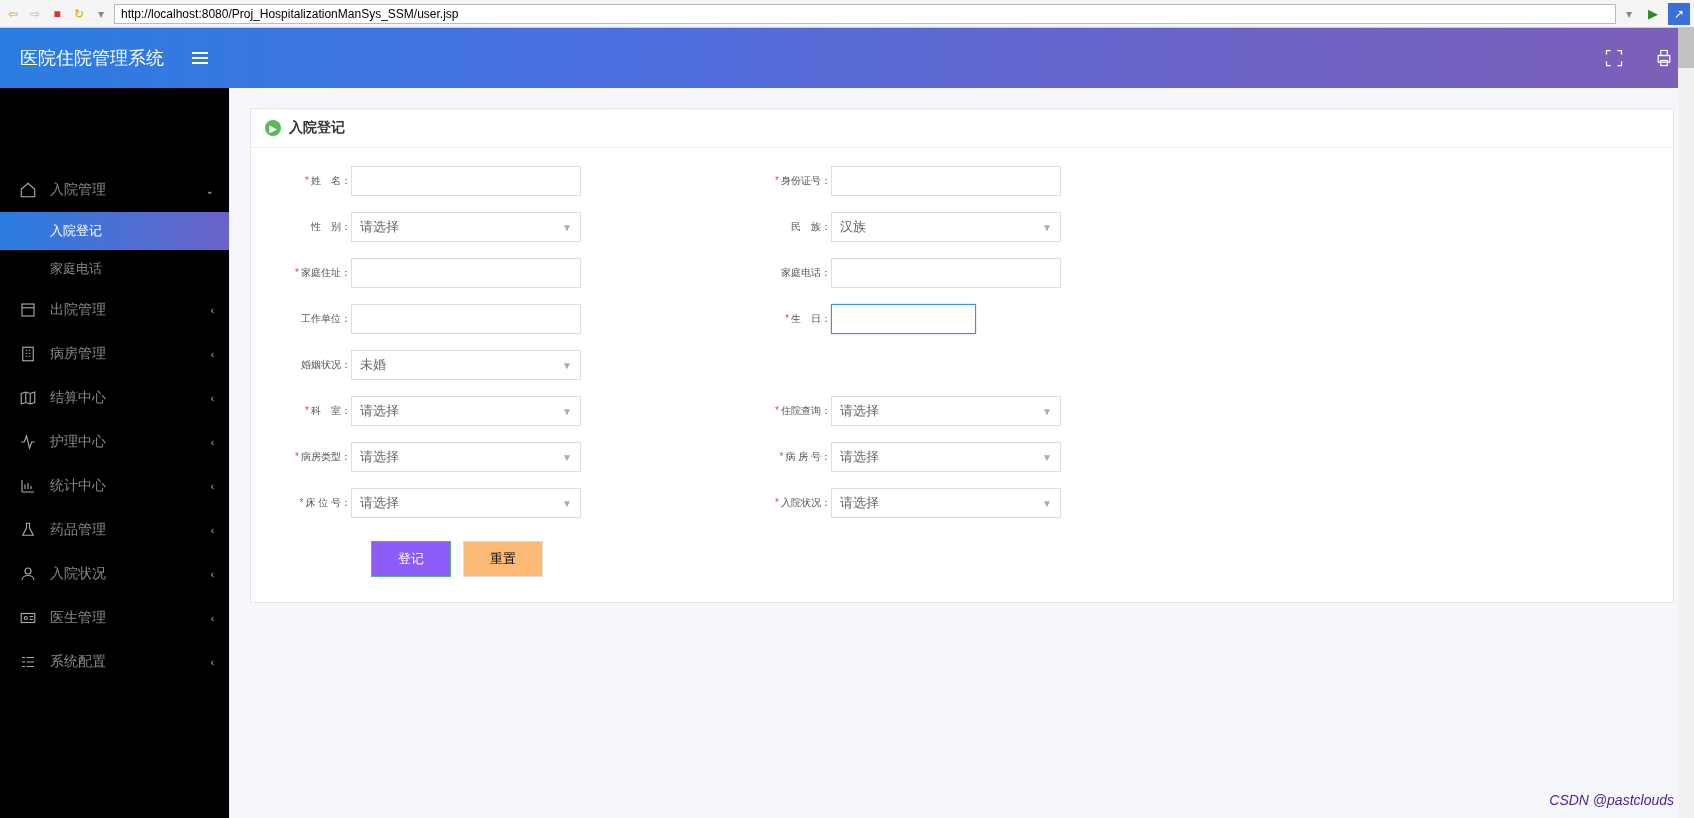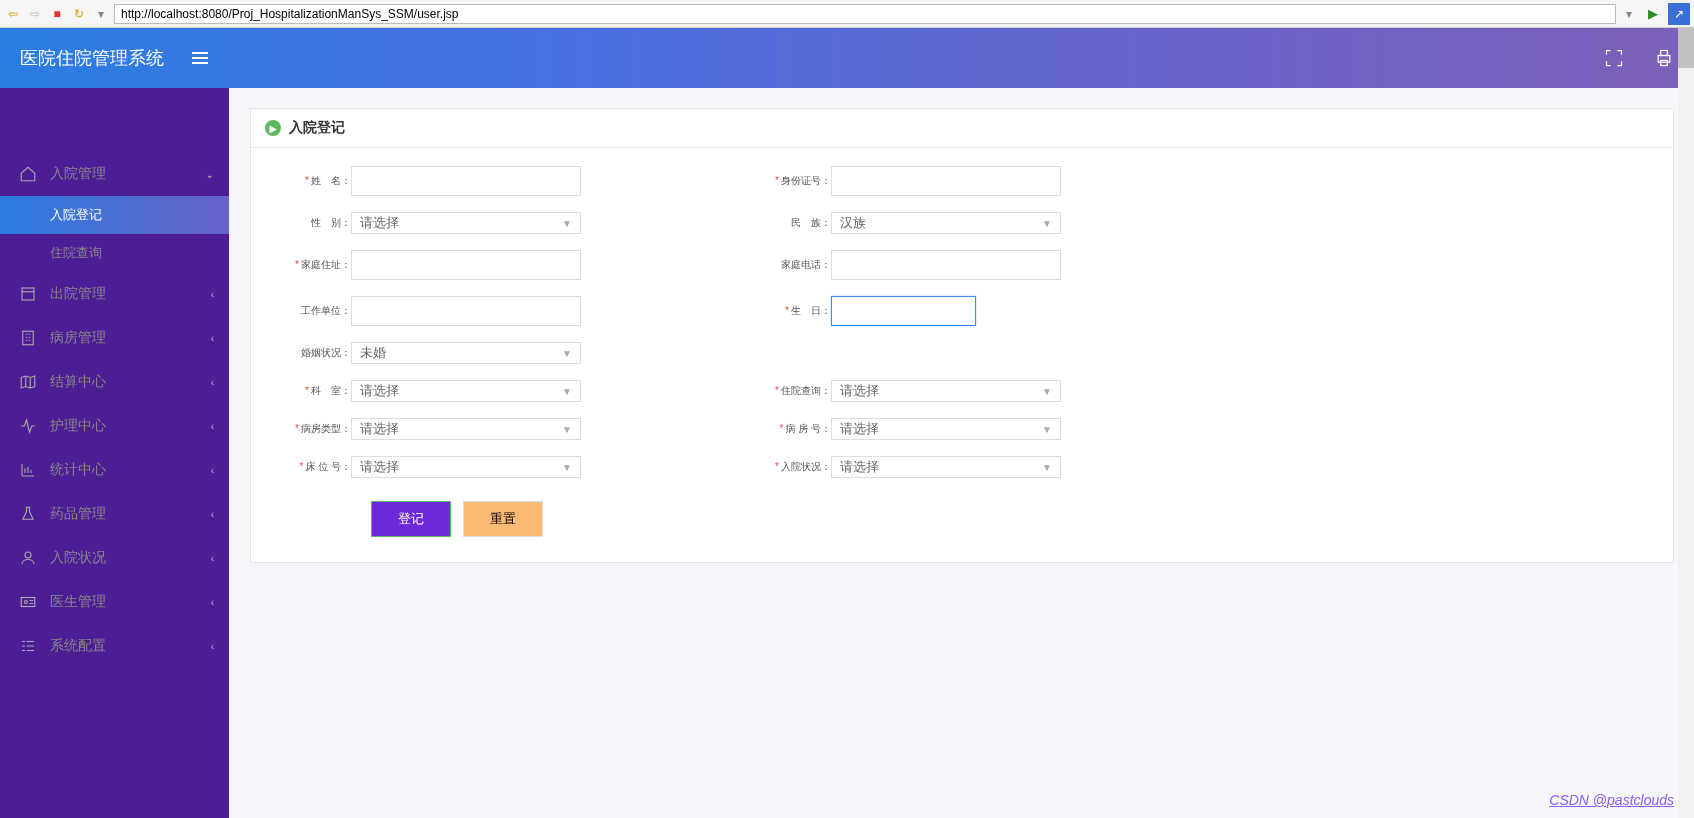--- a/index.html
+++ b/index.html
@@ -15,21 +15,21 @@
 
 .app-header { height: 60px; background: linear-gradient(90deg, #2a7de1 0%, #4a6fe0 35%, #6a63c8 70%, #7c5fb8 100%); display: flex; align-items: center; padding: 0 20px; color: #fff; gap: 8px; }
 .app-title { font-size: 18px; font-weight: 500; margin-right: 20px; }
 .menu-toggle { display:flex; flex-direction:column; gap:3px; cursor:pointer; }
 .menu-toggle span { width:16px; height:2px; background:#fff; }
 .header-right { margin-left:auto; display:flex; gap:30px; align-items:center; }
 .header-icon { width:20px; height:20px; }
 
 
 .main { display: flex; height: calc(100vh - 88px); }
-.sidebar { width: 230px; background: #4c1d95; border-right: 1px solid #eee; padding-top: 64px; }
+.sidebar { width: 230px; background: #000000; border-right: 1px solid #eee; padding-top: 80px; }
 .nav-item { display:flex; align-items:center; padding: 12px 18px; color:#888; cursor:pointer; position:relative; font-size:14px;}
 .nav-item .nav-ico { width:20px; height:20px; margin-right:12px; display:inline-flex; align-items:center; justify-content:center; }
 .nav-item .chev { position:absolute; right:15px; font-size:10px; color:#bbb;}
 .nav-sub { padding: 10px 18px 10px 50px; color:#888; font-size:13px; cursor:pointer;}
 .nav-sub.active { background: linear-gradient(90deg, #2a7de1, #6a63c8); color:#fff; }
 
 
 .content { flex:1; background:#f5f7fa; padding: 0; overflow:auto;}
 .panel { margin: 20px; background:#fff; border:1px solid #e5e5e5; }
 .panel-header { padding: 10px 14px; border-bottom:1px solid #eee; display:flex; align-items:center; gap:8px;}
@@ -37,29 +37,29 @@
 .panel-title { font-size:14px; font-weight:600;}
 
 .form { padding: 10px 0; }
 .form-row { display:flex; align-items:center; padding: 8px 0; }
 .form-cell { display:flex; align-items:center; width: 480px; }
 .form-label { width: 100px; text-align:right; padding-left: 20px; font-size:10px; color:#555;}
 .req { color:#e74c3c; margin-right:2px;}
 .form-input { width: 230px; height:30px; border:1px solid #ddd; padding: 0 8px; font-size:13px;}
 .form-input.focused { border-color:#3a8ee6; box-shadow: 0 0 2px rgba(58,142,230,0.4);}
 .form-input.short { width: 145px;}
-.form-select { width:230px; height:22px; border:1px solid #ddd; display:flex; align-items:center; justify-content:space-between; padding:0 8px; font-size:13px; color:#666; background:#fff;}
+.form-select { width:230px; height:30px; border:1px solid #ddd; display:flex; align-items:center; justify-content:space-between; padding:0 8px; font-size:13px; color:#666; background:#fff;}
 .sel-arrow { font-size:10px; color:#aaa;}
 
 .btn-row { padding: 15px 0 15px 120px; display:flex; gap:12px;}
 .btn { padding: 8px 26px; border:1px solid #ddd; background:#fdba74; font-size:13px; cursor:pointer;}
-.btn.primary { background:#6d28d9; color:#fff; border-color:#5cb85c;}
-
-
-.watermark { position:fixed; bottom:10px; right:20px; color:#8b5cf6; font-size:14px; font-style:italic;text-decoration:underline;}
+.btn.primary { background:#8b5cf6; color:#fff; border-color:#5cb85c;}
+
+
+.watermark { position:fixed; bottom:10px; right:20px; color:#4c1d95; font-size:14px; font-style:italic;}
 
 
 .scroll-track { position:fixed; right:0; top:28px; bottom:0; width:16px; background:#f1f1f1;}
 .scroll-thumb { position:absolute; top:0; width:100%; height:40px; background:#c1c1c1;}
 </style>
 </head>
 <body>
 
 <div class="browser-bar">
   <span class="tb-btn" style="color:#d9a400;">⇦</span>
@@ -98,21 +98,21 @@
     <div class="nav-item">
       <span class="nav-ico">
         <svg width="18" height="18" viewBox="0 0 24 24" fill="none" stroke="#aaa" stroke-width="1.5">
             <path d="M3 11l9-8 9 8v10H3z"></path>
           </svg>
       </span>
       <span>入院管理</span>
       <span class="chev">⌄</span>
     </div>
     <div class="nav-sub active">入院登记</div>
-    <div class="nav-sub">住院查询</div>
+    <div class="nav-sub">家庭电话</div>
 
     <div class="nav-item">
       <span class="nav-ico">
         <svg width="18" height="18" viewBox="0 0 24 24" fill="none" stroke="#aaa" stroke-width="1.5">
             <rect x="4" y="4" width="16" height="16"></rect>
             <path d="M4 9h16"></path>
           </svg>
       </span>
       <span>出院管理</span>
       <span class="chev">‹</span>

